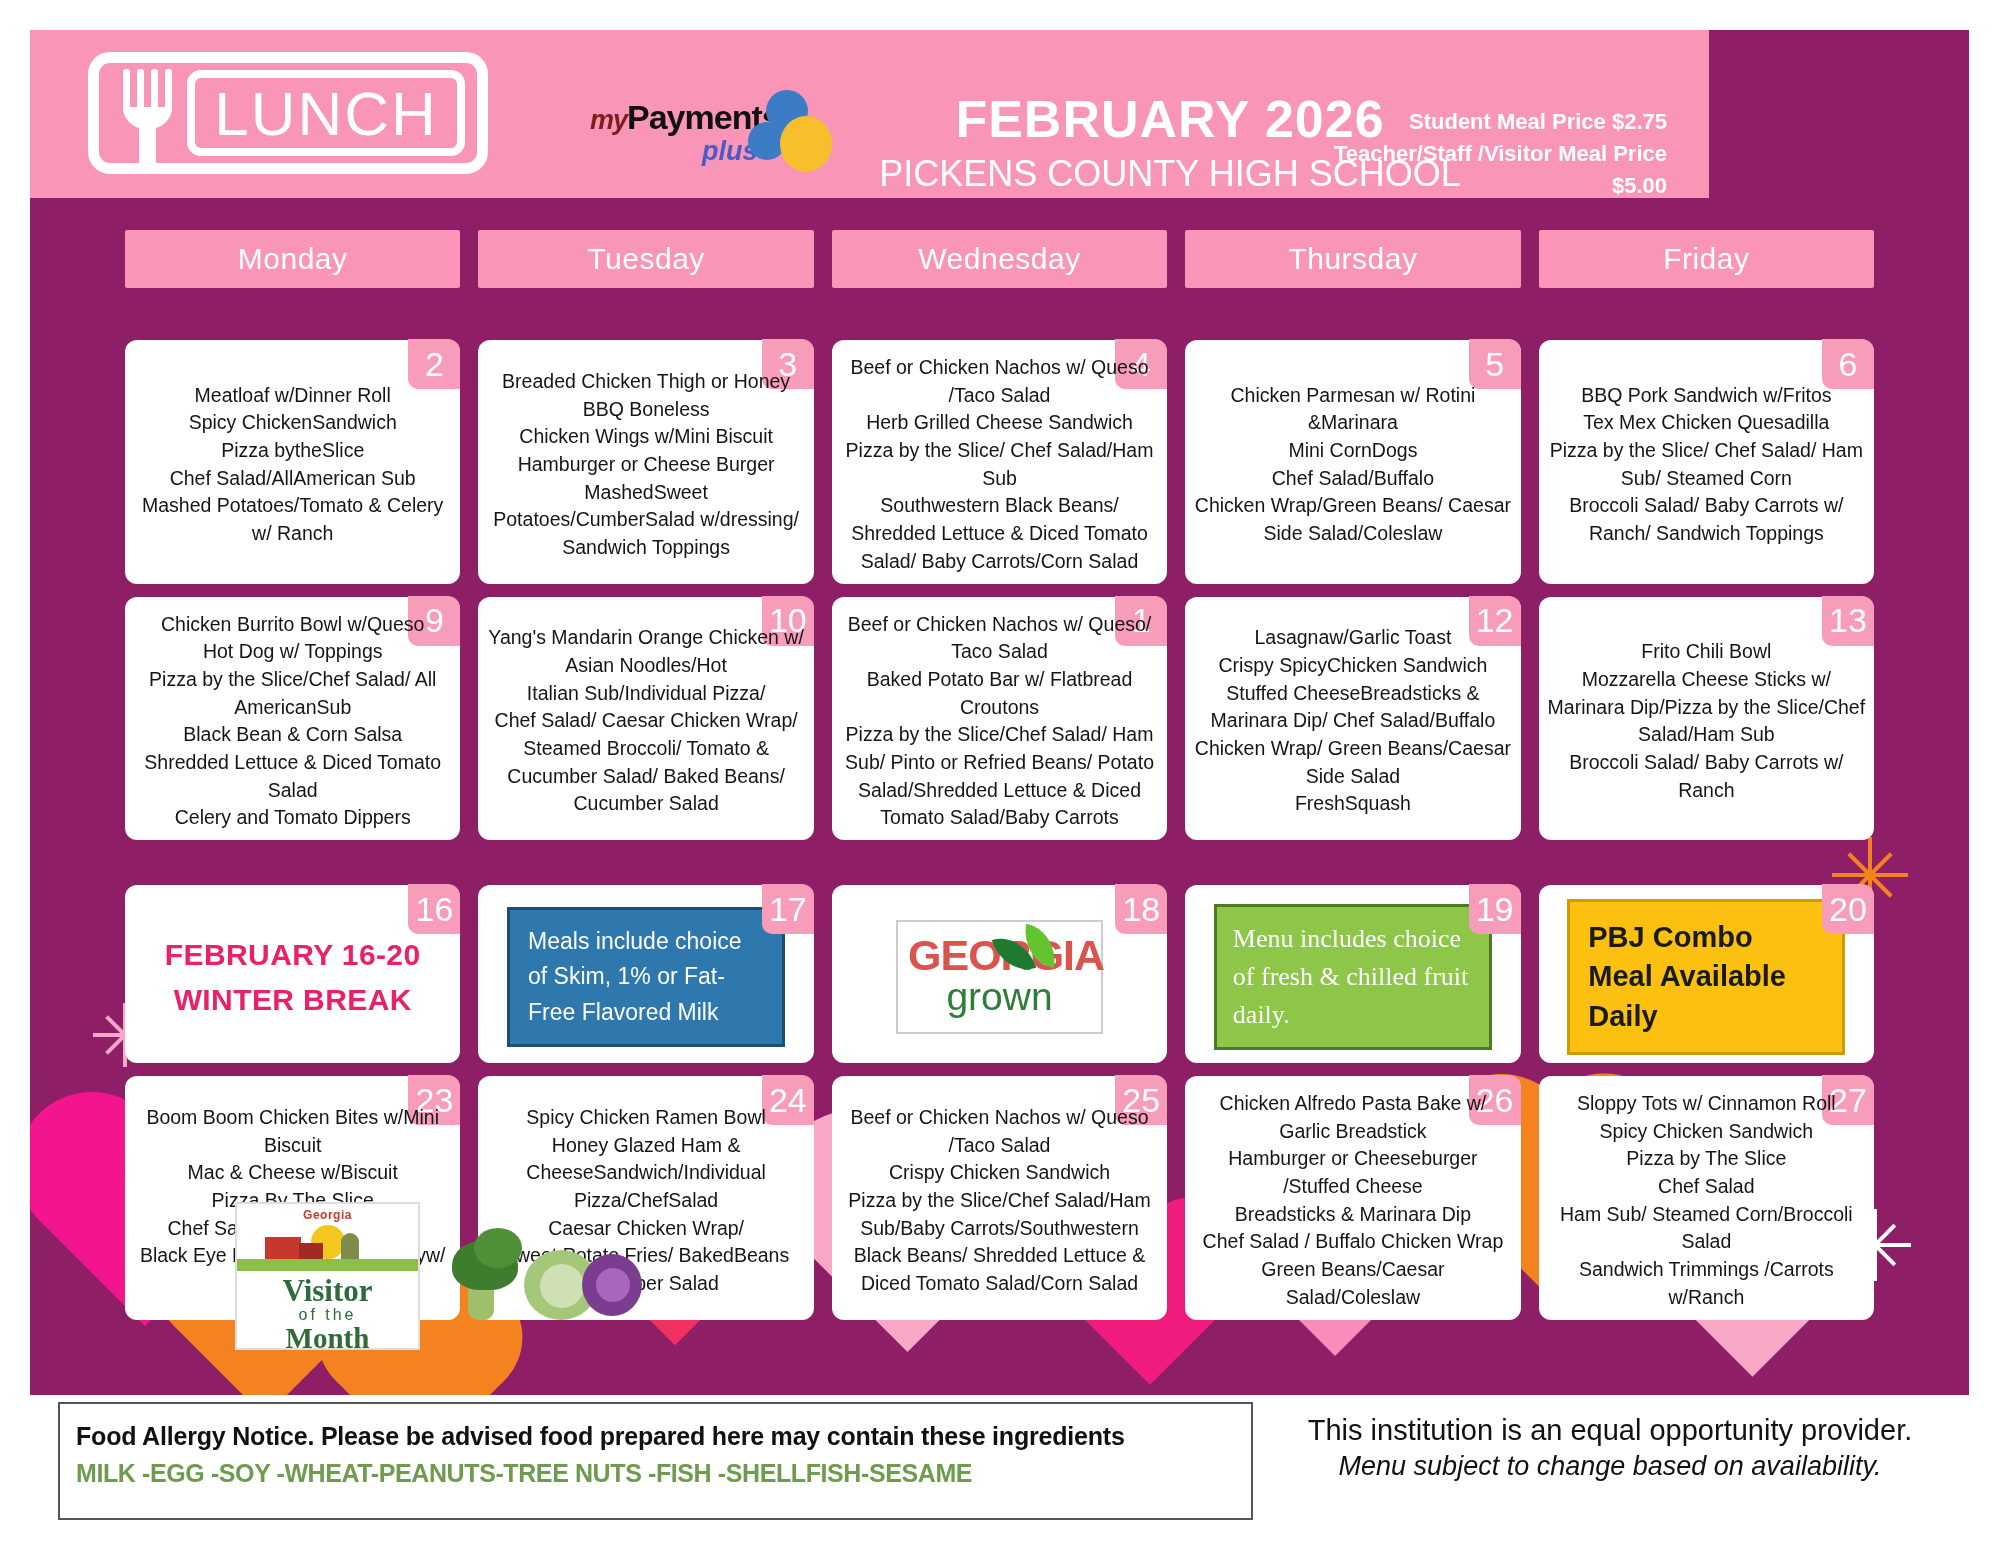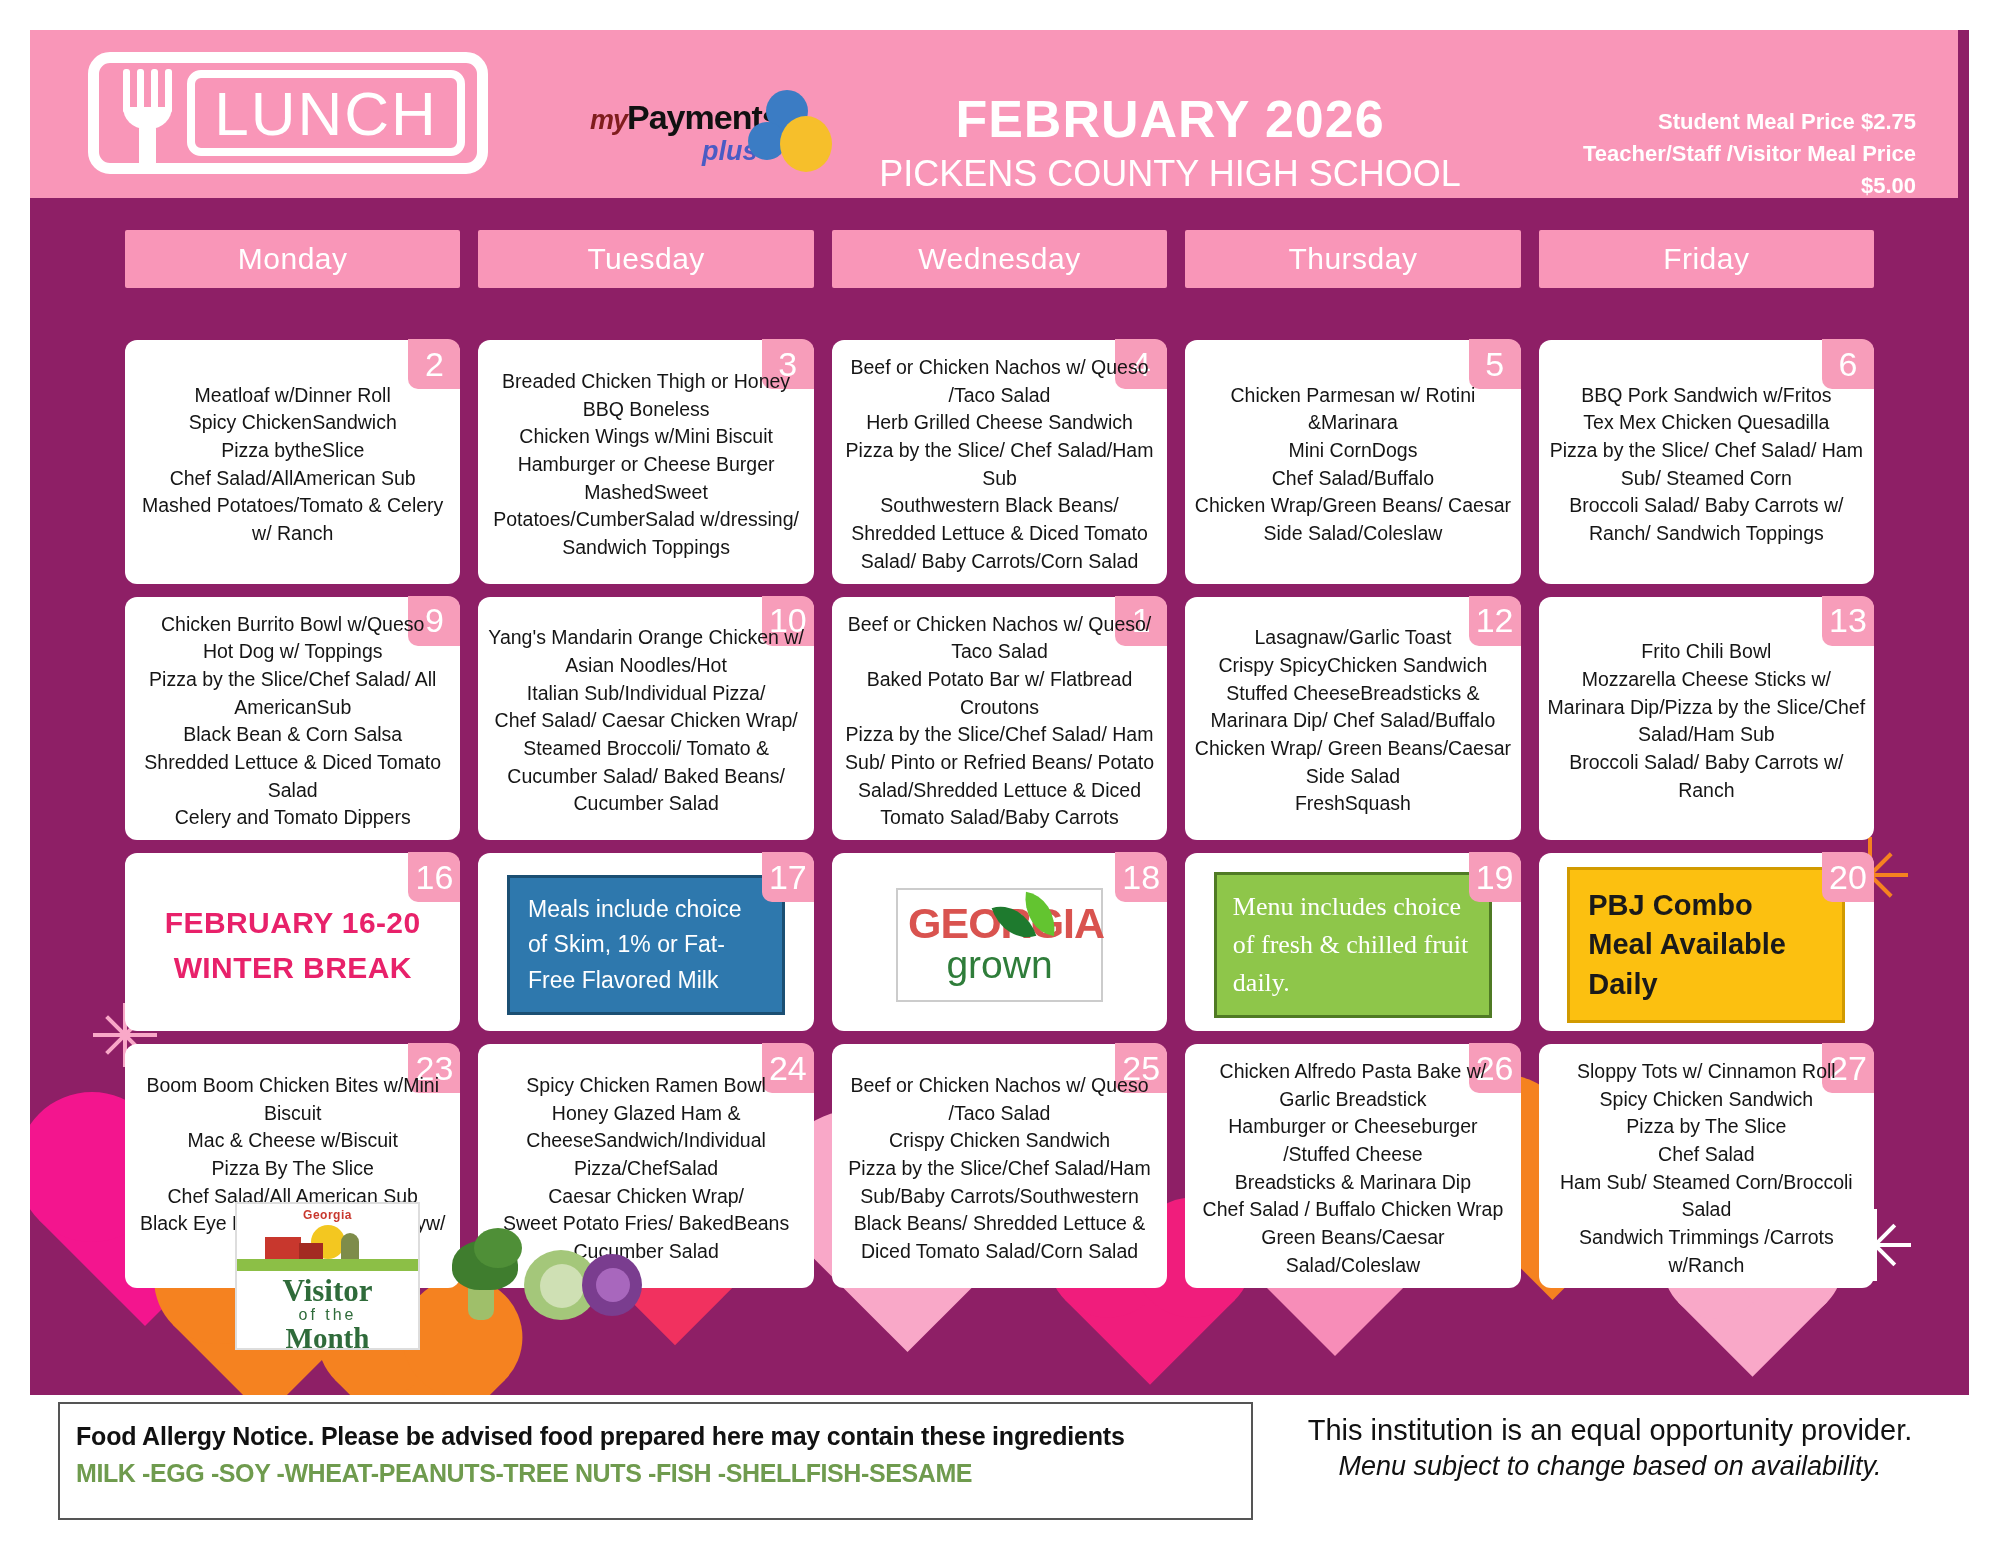--- a/index.html
+++ b/index.html
@@ -49,21 +49,21 @@
     position: absolute;
     display: block;
     background: currentColor;
     transform-origin: 50% 50%;
   }
 
   
   #header {
     position: absolute;
     left: 0; top: 0;
-    width: 1928px; height: 168px;
+    width: 1679px; height: 168px;
     background: #f996b8;
     z-index: 5;
   }
   #lunch-logo {
     position: absolute;
     left: 58px; top: 22px;
     width: 400px; height: 122px;
     border: 11px solid #ffffff;
     border-radius: 22px;
     display: flex;
@@ -207,21 +207,21 @@
     flex: 1;
     background: #ffffff;
     border-radius: 12px;
     min-height: 200px;
     padding: 14px 6px 8px;
     display: flex;
     flex-direction: column;
     justify-content: center;
     align-items: center;
   }
-  .week-special .cell { min-height: 178px; }
+  .week-special .cell { min-height: 178px; margin-top: 32px; }
   .daynum {
     position: absolute;
     right: 0; top: -1px;
     min-width: 52px; height: 50px;
     background: #f79dba;
     border-top-right-radius: 12px;
     border-bottom-left-radius: 10px;
     color: #ffffff;
     font-size: 34px;
     font-weight: 400;

